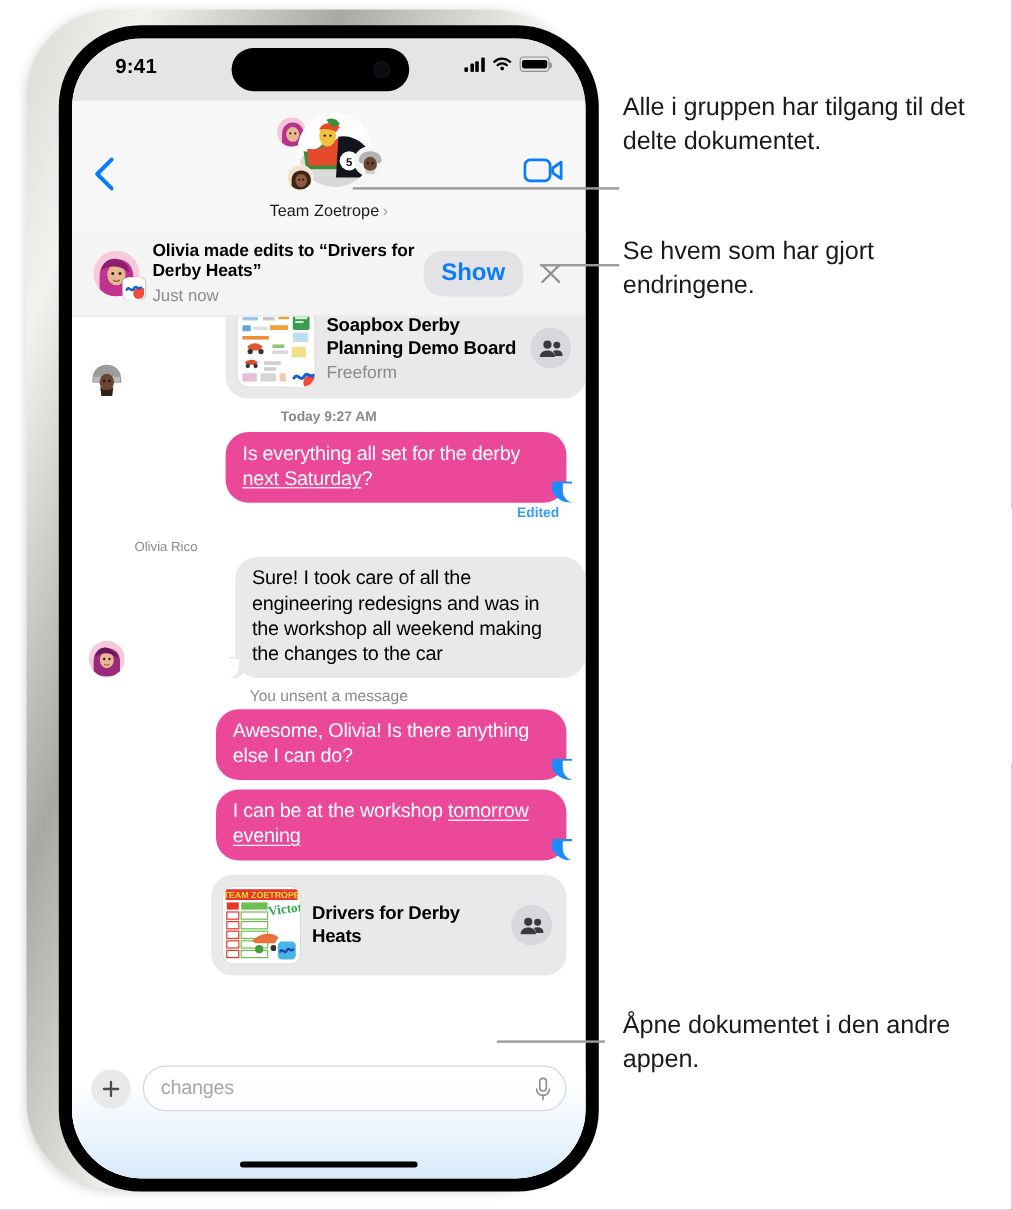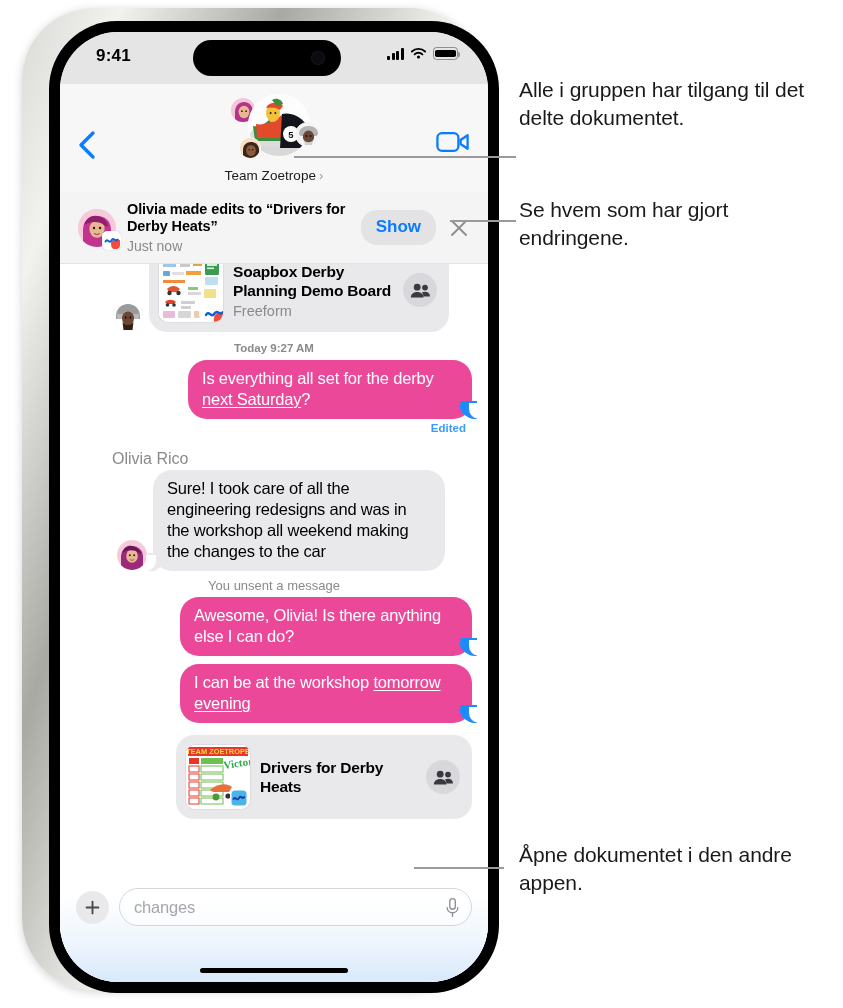--- a/index.html
+++ b/index.html
@@ -148,39 +148,39 @@
     font-size: 14.5px; font-weight: bold; color: #000;
     line-height: 17.5px; letter-spacing: -.1px;
     max-width: 232px;
   }
   .notif-sub {
     font-size: 14px; color: #8a8a8e; line-height: 18px; margin-top: 1px;
   }
   .show-btn {
     flex: none; margin-right: 6px;
     background: #e3e3e6; color: #0a7cff;
-    font-size: 17px; font-weight: bold;
+    font-size: 20px; font-weight: bold;
     border: none; border-radius: 16px;
     padding: 7px 15px 8px; cursor: pointer;
   }
   .close-x {
     flex: none; width: 34px; height: 34px; margin-right: 12px;
     cursor: pointer; position: relative;
   }
 
   
   .convo {
     position: absolute; left: 0; top: 232px;
     width: 428px; bottom: 0;
     background: #ffffff;
     overflow: hidden;
   }
   .row { position: relative; display: flex; align-items: flex-end; }
   .row.out { justify-content: flex-end; padding-right: 16px; }
-  .row.in { justify-content: center; padding-left: 14px; }
+  .row.in { justify-content: space-between; padding-left: 14px; }
 
   .side-avatar {
     width: 30px; height: 30px; border-radius: 50%;
     overflow: hidden; flex: none; margin-right: 6px; margin-bottom: 1px;
     background: #eee;
   }
 
   
   .card-bubble {
     background: #e9e9eb; border-radius: 18px;
@@ -212,21 +212,21 @@
   }
 
   .timestamp {
     text-align: center; font-size: 11.5px; color: #8a8a8e;
     font-weight: bold; margin: 10px 0 6px;
   }
   .sysline {
     text-align: center; font-size: 13px; color: #8a8a8e; margin: 7px 0 4px;
   }
   .sender-name {
-    font-size: 16px; color: #8a8a8e; margin: 0 0 2px 52px;
+    font-size: 11px; color: #8a8a8e; margin: 0 0 2px 52px;
   }
 
   .bubble {
     max-width: 290px; border-radius: 19px;
     padding: 8px 14px 9px; font-size: 16.5px; line-height: 21px;
     position: relative; letter-spacing: -.2px;
     word-wrap: break-word;
   }
   .bubble.blue { background: #ec4899; color: #fff; }
   .bubble.gray { background: #e9e9eb; color: #000; }

